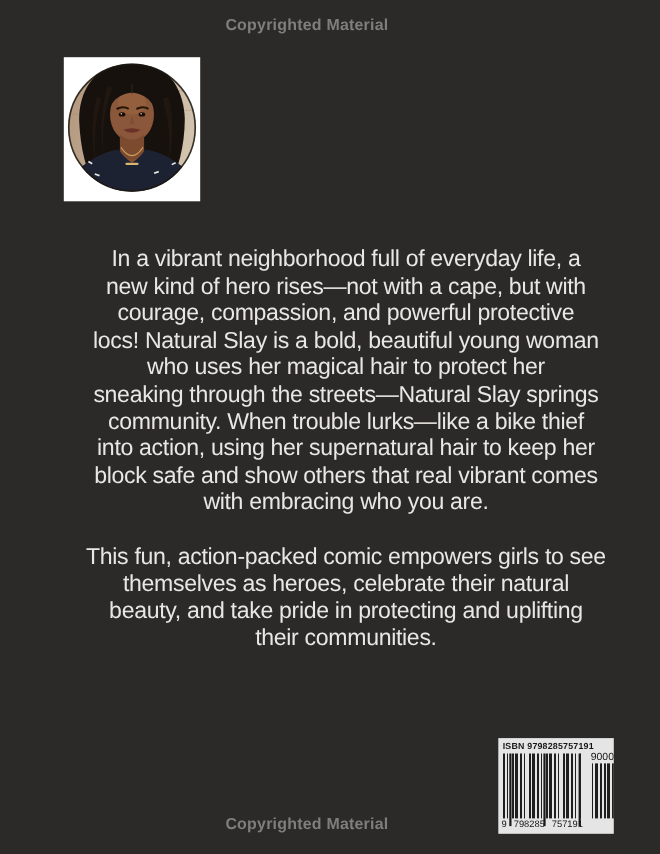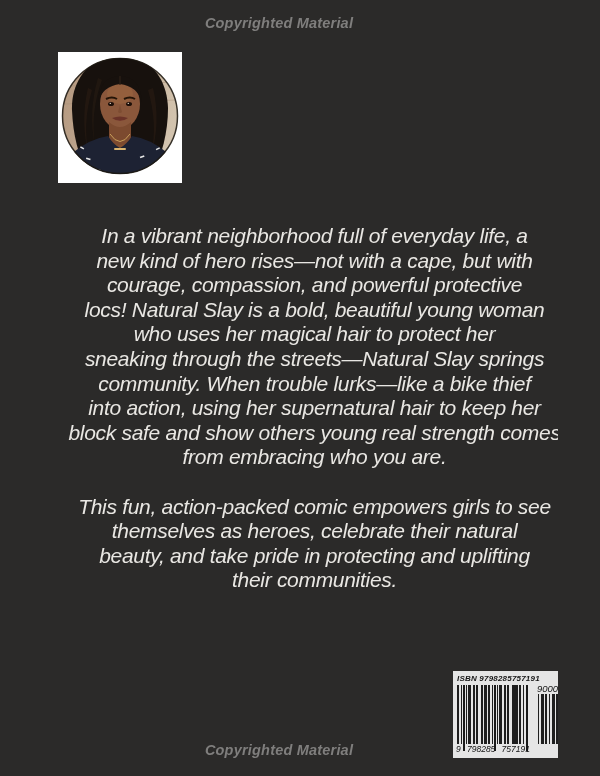--- a/index.html
+++ b/index.html
@@ -7,21 +7,20 @@
     padding: 0;
     background: #2b2a29;
     font-family: "Liberation Sans", sans-serif;
   }
   .cover {
     position: relative;
     width: 558px;
     height: 776px;
     background: #2b2a29;
     overflow: hidden;
-    font-style: italic;
   }
   .watermark {
     position: absolute;
     left: 0;
     right: 0;
     text-align: center;
     color: #7f7e7d;
     font-size: 14.5px;
     font-weight: bold;
     letter-spacing: 0.2px;
@@ -185,22 +184,22 @@
   <div class="synopsis">
     <div class="para">
       <div class="line">In a vibrant neighborhood full of everyday life, a</div>
       <div class="line">new kind of hero rises—not with a cape, but with</div>
       <div class="line">courage, compassion, and powerful protective</div>
       <div class="line">locs! Natural Slay is a bold, beautiful young woman</div>
       <div class="line">who uses her magical hair to protect her</div>
       <div class="line">sneaking through the streets—Natural Slay springs</div>
       <div class="line">community. When trouble lurks—like a bike thief</div>
       <div class="line">into action, using her supernatural hair to keep her</div>
-      <div class="line">block safe and show others young real strength comes</div>
-      <div class="line">from embracing who you are.</div>
+      <div class="line">block safe and show others that real vibrant comes</div>
+      <div class="line">with embracing who you are.</div>
     </div>
     <div class="para-gap"></div>
     <div class="para">
       <div class="line">This fun, action-packed comic empowers girls to see</div>
       <div class="line">themselves as heroes, celebrate their natural</div>
       <div class="line">beauty, and take pride in protecting and uplifting</div>
       <div class="line">their communities.</div>
     </div>
   </div>
 

